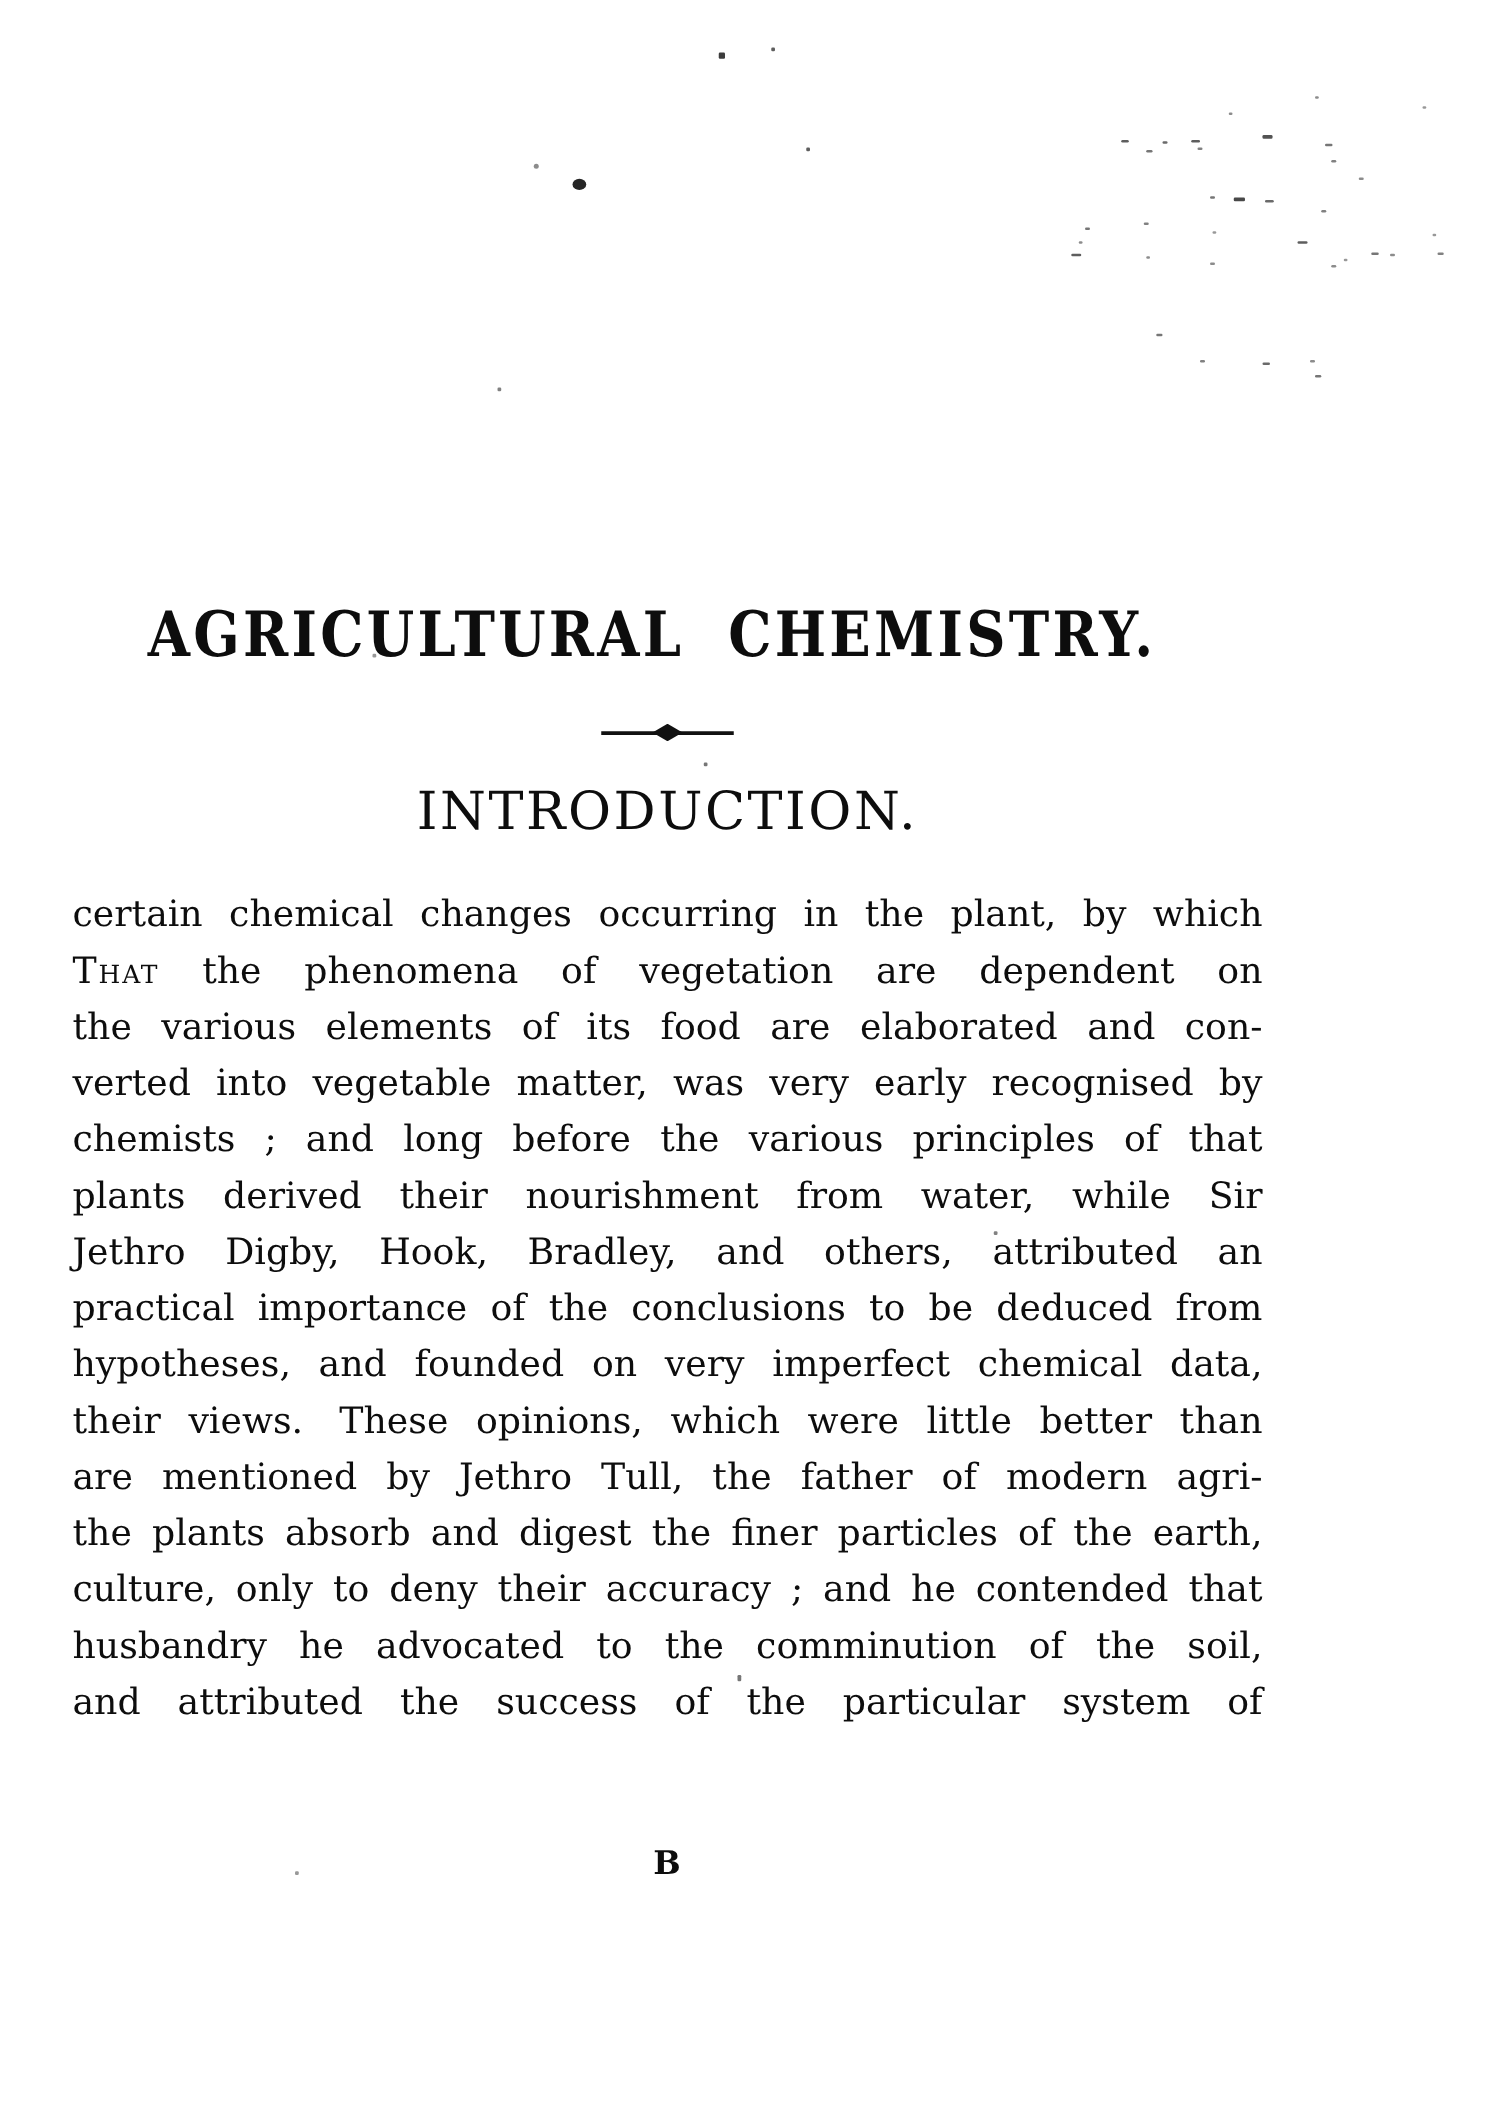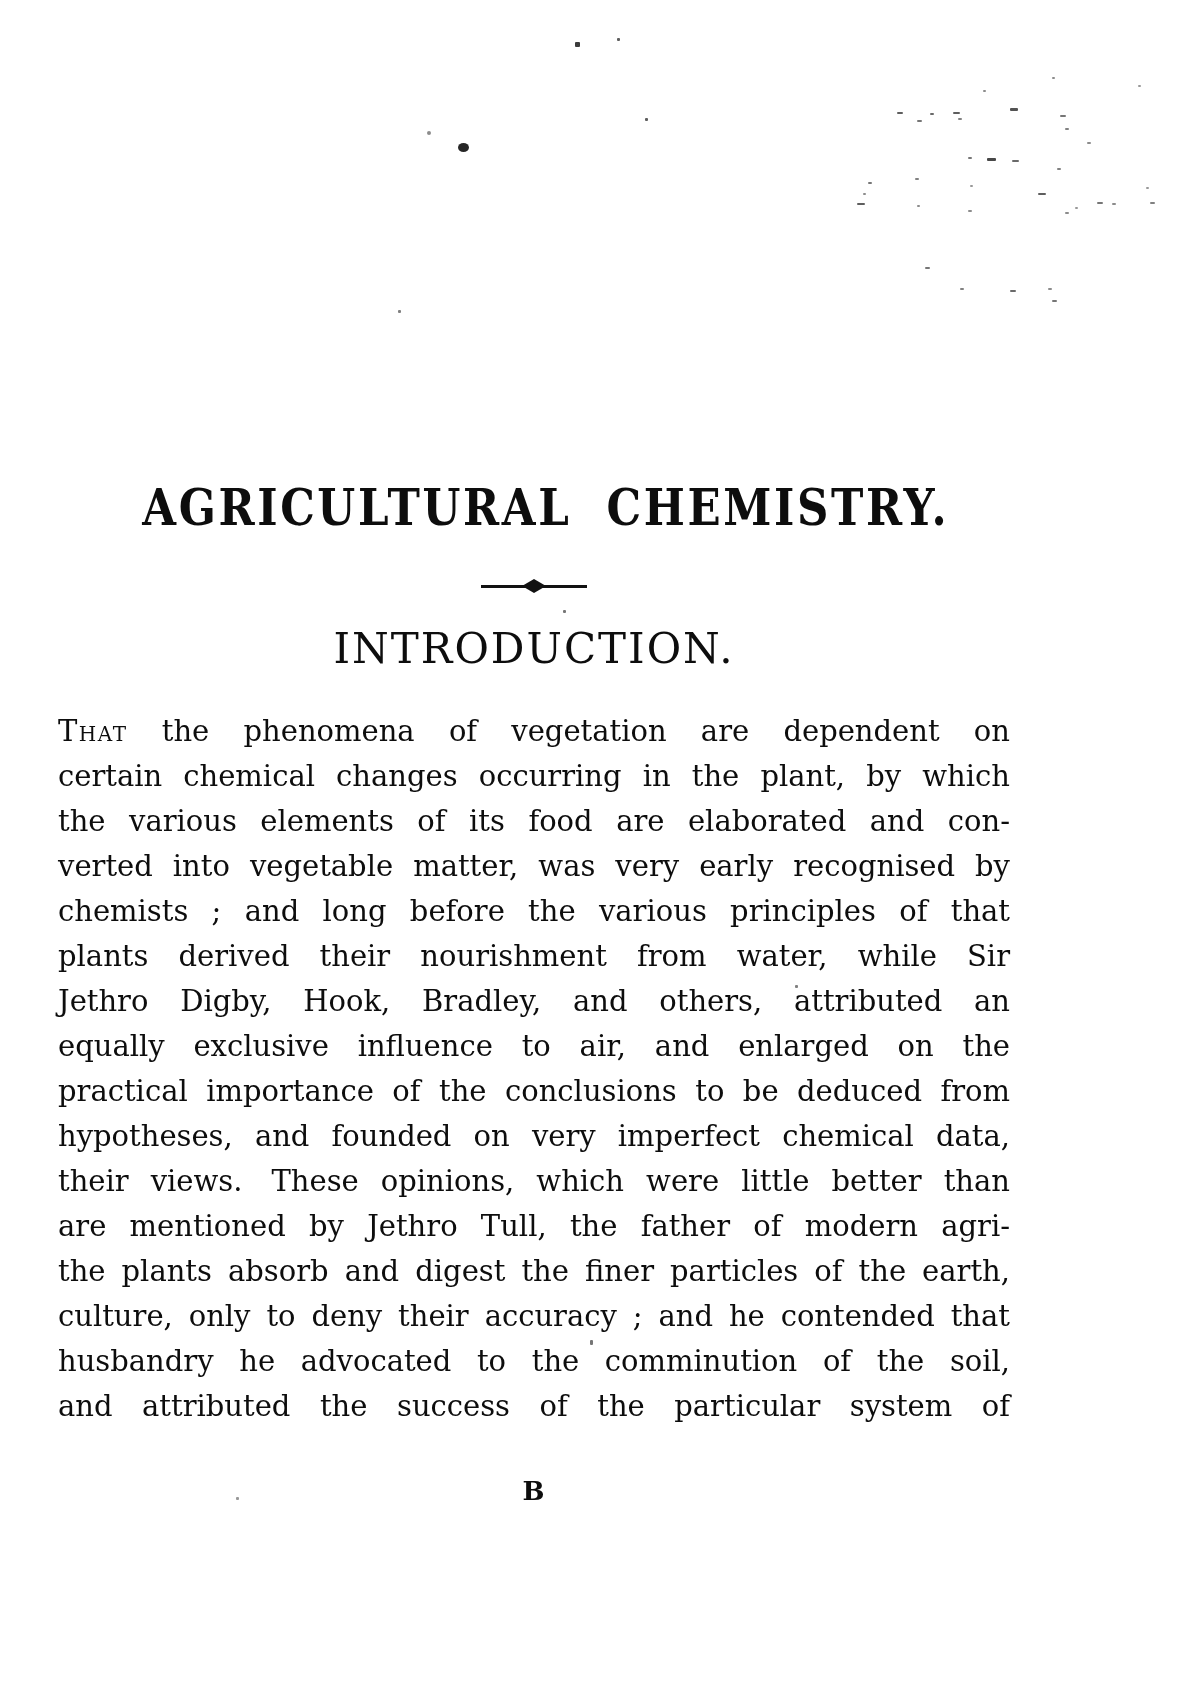--- a/index.html
+++ b/index.html
@@ -29,21 +29,21 @@
   }
   .speck.blob { border-radius: 50%; }
 
   
   .title {
     position: absolute;
     top: 483px;
     left: 58px;
     width: 952px;
     margin: 0;
-    text-align: right;
+    text-align: left;
     font-size: 50px;
     line-height: 1;
     font-weight: 700;
   }
   .title-inner {
     display: inline-block;
     white-space: nowrap;
     letter-spacing: 3px;
     word-spacing: 20px;
     transform: scaleX(0.87);
@@ -179,28 +179,27 @@
 
   <div class="divider">
     <span class="rule"></span>
     <span class="diamond"></span>
     <span class="rule"></span>
   </div>
 
   <h2 class="section">INTRODUCTION.</h2>
 
   <div class="body-text">
+      <div class="line">certain chemical changes occurring in the plant, by which</div>
       <div class="line"><span class="lead">That</span> the phenomena of vegetation are dependent on</div>
-      <div class="line">certain chemical changes occurring in the plant, by which</div>
       <div class="line">the various elements of its food are elaborated and con-</div>
       <div class="line">verted into vegetable matter, was very early recognised by</div>
       <div class="line">chemists ; and long before the various principles of that</div>
       <div class="line">plants derived their nourishment from water, while Sir</div>
       <div class="line">Jethro Digby, Hook, Bradley, and others, attributed an</div>
-      <div class="line">equally exclusive influence to air, and enlarged on the</div>
       <div class="line">practical importance of the conclusions to be deduced from</div>
       <div class="line">hypotheses, and founded on very imperfect chemical data,</div>
       <div class="line">their views. These opinions, which were little better than</div>
       <div class="line">are mentioned by Jethro Tull, the father of modern agri-</div>
       <div class="line">the plants absorb and digest the finer particles of the earth,</div>
       <div class="line">culture, only to deny their accuracy ; and he contended that</div>
       <div class="line">husbandry he advocated to the comminution of the soil,</div>
       <div class="line">and attributed the success of the particular system of</div>
     </div>
 

